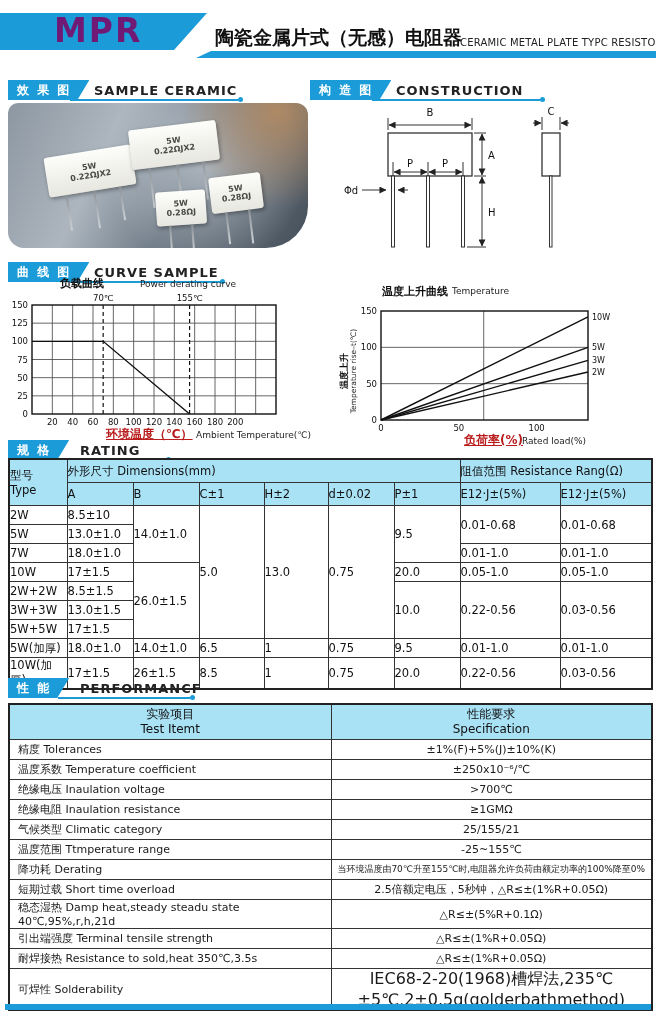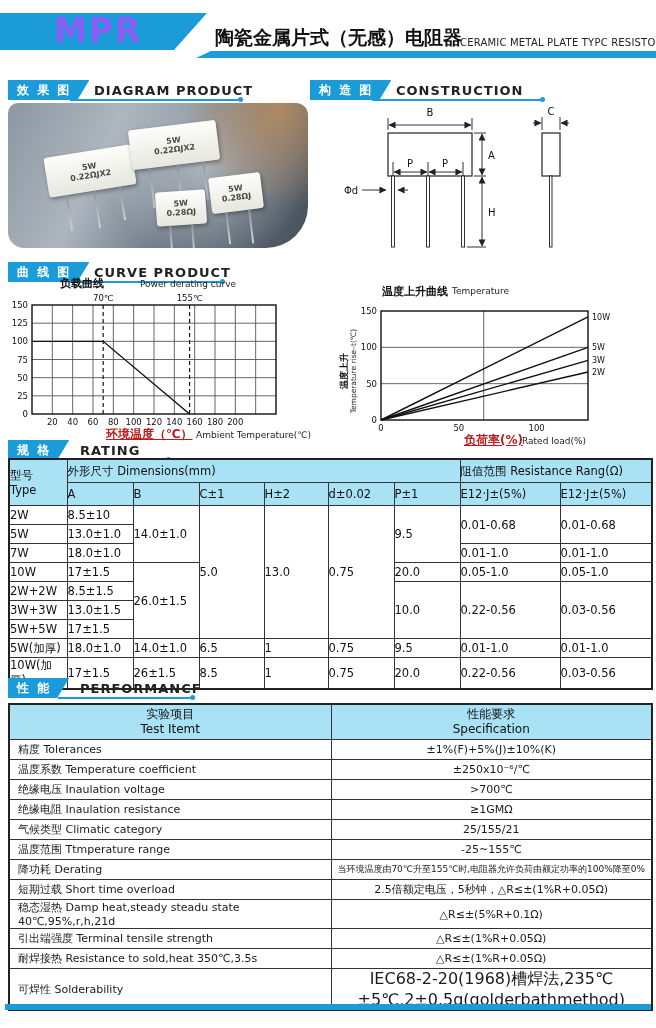--- a/index.html
+++ b/index.html
@@ -1,21 +1,21 @@
 <!DOCTYPE html>
 <html><head>
 <meta charset="utf-8">
 <style>
   html,body{margin:0;padding:0;background:#fff;}
   .page{position:relative;width:656px;height:1028px;background:#fff;overflow:hidden;
         font-family:"DejaVu Sans","Liberation Sans",sans-serif;color:#1a1a1a;}
   
   .hdr-band{position:absolute;left:0;top:13px;width:207px;height:37px;background:#1b9cd8;
             clip-path:polygon(0 0,100% 0,calc(100% - 33px) 100%,0 100%);}
-  .hdr-brand{position:absolute;left:54px;top:14px;font-size:33px;font-weight:bold;color:#8b5cf6;letter-spacing:2px;line-height:1;}
+  .hdr-brand{position:absolute;left:54px;top:14px;font-size:33px;font-weight:bold;color:#701a75;letter-spacing:2px;line-height:1;}
   .hdr-stripe{position:absolute;left:196px;top:51px;right:0;height:7px;background:#1b9cd8;
               clip-path:polygon(15px 0,100% 0,100% 100%,0 100%);}
   .hdr-cn{position:absolute;left:215px;top:25px;font-size:19px;font-weight:bold;color:#111;}
   .hdr-en{position:absolute;left:460px;top:37px;font-size:10px;color:#222;letter-spacing:.2px;white-space:nowrap;}
   
   .sec{position:absolute;height:22px;width:640px;}
   .sec .box{position:absolute;left:0;top:0;height:20px;line-height:20px;background:#1b9cd8;color:#fff;
             font-size:12px;font-weight:bold;letter-spacing:2px;padding:0 18px 0 9px;
             clip-path:polygon(0 0,100% 0,calc(100% - 12px) 100%,0 100%);white-space:nowrap;}
   .sec .en{position:absolute;top:3px;font-size:13px;font-weight:bold;color:#222;letter-spacing:1px;white-space:nowrap;}
@@ -68,21 +68,21 @@
 <div class="page">
 
   <div class="hdr-band"></div>
   <div class="hdr-brand">MPR</div>
   <div class="hdr-stripe"></div>
   <div class="hdr-cn">陶瓷金属片式（无感）电阻器</div>
   <div class="hdr-en">CERAMIC METAL PLATE TYPC RESISTORS</div>
 
   <div class="sec" style="left:8px;top:80px;">
     <span class="box">效 果 图</span>
-    <span class="en" style="left:86px;">DIAGRAM PRODUCT</span>
+    <span class="en" style="left:86px;">SAMPLE CERAMIC</span>
     <span class="line" style="left:62px;width:168px;"></span>
     <span class="dot" style="left:230px;"></span>
   </div>
 
   <div class="sec" style="left:310px;top:80px;width:345px;">
     <span class="box">构 造 图</span>
     <span class="en" style="left:86px;text-align:center;">CONSTRUCTION</span>
     <span class="line" style="left:62px;width:168px;"></span>
     <span class="dot" style="left:230px;"></span>
   </div>
@@ -159,21 +159,21 @@
     <rect x="213.5" y="73" width="2.5" height="71" fill="#fff" stroke="#333" stroke-width="1"></rect>
     <line x1="206" y1="27" x2="206" y2="14" stroke="#333" stroke-width="1"></line>
     <line x1="224" y1="27" x2="224" y2="14" stroke="#333" stroke-width="1"></line>
     <line x1="197" y1="20" x2="205" y2="20" stroke="#333" stroke-width="1" marker-end="url(#ar)"></line>
     <line x1="233" y1="20" x2="225" y2="20" stroke="#333" stroke-width="1" marker-end="url(#ar)"></line>
     <text x="215" y="12" text-anchor="middle">C</text>
   </svg>
 
   <div class="sec" style="left:8px;top:262px;">
     <span class="box">曲 线 图</span>
-    <span class="en" style="left:86px;">CURVE PRODUCT</span>
+    <span class="en" style="left:86px;">CURVE SAMPLE</span>
     <span class="line" style="left:62px;width:150px;"></span>
     <span class="dot" style="left:212px;"></span>
   </div>
 
   <div class="clab cn-b" style="left:60px;top:276px;">负载曲线</div>
   <div class="clab en-s" style="left:112px;top:279px;margin-left:28px;">Power derating curve</div>
   <svg id="chart1" class="chart-svg" width="345" height="142">
       <line x1="52.33333333333333" y1="13" x2="52.33333333333333" y2="122" stroke="#555" stroke-width="0.9"></line>
       <line x1="72.66666666666666" y1="13" x2="72.66666666666666" y2="122" stroke="#555" stroke-width="0.9"></line>
       <line x1="93" y1="13" x2="93" y2="122" stroke="#555" stroke-width="0.9"></line>

